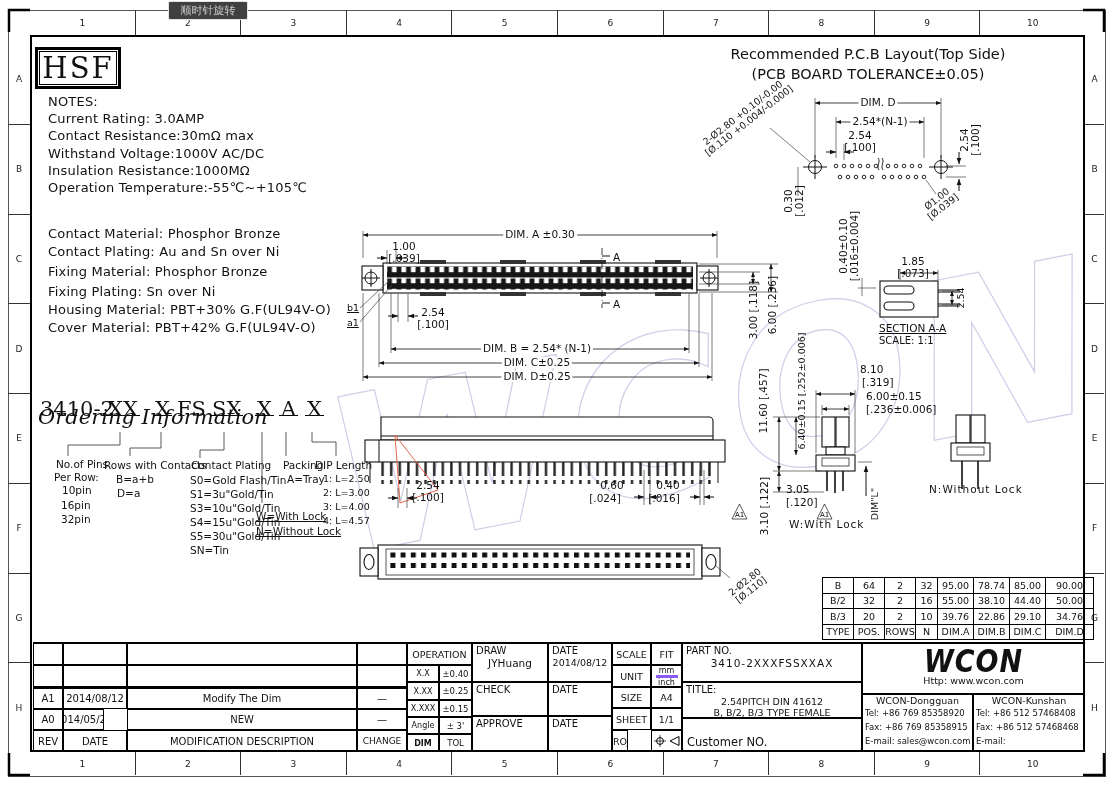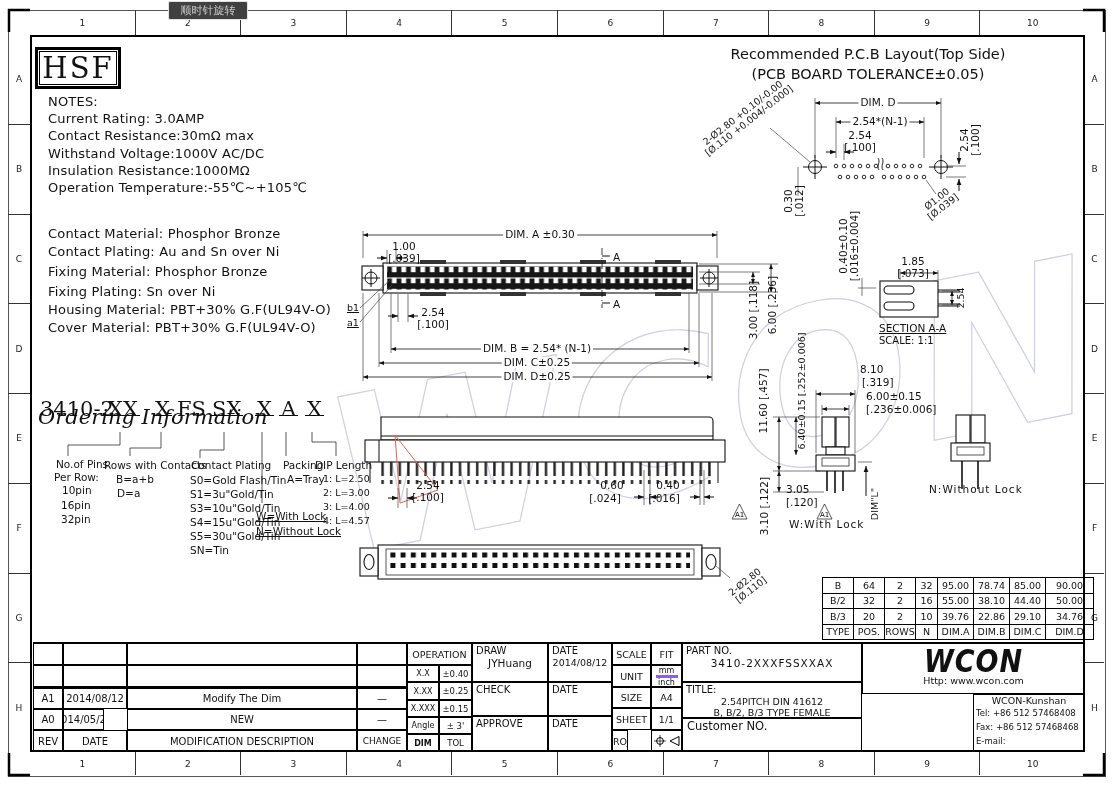--- a/index.html
+++ b/index.html
@@ -375,21 +375,21 @@
   <div class="lb txt13" style="left:48px;top:130px">Contact Resistance:30mΩ max</div>
   <div class="lb txt13" style="left:48px;top:148px">Withstand Voltage:1000V AC/DC</div>
   <div class="lb txt13" style="left:48px;top:165px">Insulation Resistance:1000MΩ</div>
   <div class="lb txt13" style="left:48px;top:182px">Operation Temperature:-55℃~+105℃</div>
 
   <div class="lb txt13" style="left:48px;top:228px">Contact Material: Phosphor Bronze</div>
   <div class="lb txt13" style="left:48px;top:246px">Contact Plating: Au and Sn over Ni</div>
   <div class="lb txt13" style="left:48px;top:266px">Fixing Material: Phosphor Bronze</div>
   <div class="lb txt13" style="left:48px;top:286px">Fixing Plating: Sn over Ni</div>
   <div class="lb txt13" style="left:48px;top:304px">Housing Material: PBT+30% G.F(UL94V-O)</div>
-  <div class="lb txt13" style="left:48px;top:322px">Cover Material: PBT+30% G.F(UL94V-O)</div>
+  <div class="lb txt13" style="left:48px;top:322px">Cover Material: PBT+42% G.F(UL94V-O)</div>
 
   <div class="lb ordtitle" style="left:38px;top:375px">Ordering Information</div>
   <div class="lb code" style="left:40px;top:403px">3410-2</div>
   <div class="lb code uv" style="left:106px;top:403px">XX</div>
   <div class="lb code uv" style="left:153px;top:403px">X</div>
   <div class="lb code" style="left:177px;top:403px">FS</div>
   <div class="lb code uv" style="left:210px;top:403px">SX</div>
   <div class="lb code uv" style="left:255px;top:403px">X</div>
   <div class="lb code uv" style="left:279px;top:403px">A</div>
   <div class="lb code uv" style="left:305px;top:403px">X</div>
@@ -617,26 +617,32 @@
   <div class="cell" style="left:682px;top:643px;width:180px;height:39px">
     <div class="tl">PART NO.</div>
     <div style="text-align:center;font-size:10.5px;letter-spacing:1px">3410-2XXXFSSXXAX</div>
   </div>
   <div class="cell" style="left:682px;top:682px;width:180px;height:36px">
     <div class="tl" style="font-size:10px">TITLE:</div>
     <div style="text-align:center;font-size:9.5px;line-height:11px">2.54PITCH DIN 41612</div>
     <div style="text-align:center;font-size:9.5px;line-height:11px">B, B/2, B/3 TYPE FEMALE</div>
   </div>
   <div class="cell" style="left:682px;top:718px;width:180px;height:34px">
-    <div style="padding:0 4px;font-size:11.5px">Customer NO.</div>
+    <div style="padding:16px 4px;font-size:11.5px">Customer NO.</div>
   </div>
 
   <div class="cell" style="left:862px;top:643px;width:223px;height:51px">
     <div style="text-align:center;margin-top:2px" class="wlogo">WCON</div>
     <div style="text-align:center;font-size:9.5px;margin-top:-2px">Http: www.wcon.com</div>
+  </div>
+  <div class="cell" style="left:862px;top:694px;width:111px;height:58px">
+    <div style="text-align:center;font-size:9.5px">WCON-Dongguan</div>
+    <div style="font-size:8.5px;padding-left:2px;line-height:14px">Tel: +86 769 85358920</div>
+    <div style="font-size:8.5px;padding-left:2px;line-height:14px">Fax: +86 769 85358915</div>
+    <div style="font-size:8.5px;padding-left:2px;line-height:14px">E-mail: sales@wcon.com</div>
   </div>
   <div class="cell" style="left:973px;top:694px;width:112px;height:58px">
     <div style="text-align:center;font-size:9.5px">WCON-Kunshan</div>
     <div style="font-size:8.5px;padding-left:2px;line-height:14px">Tel: +86 512 57468408</div>
     <div style="font-size:8.5px;padding-left:2px;line-height:14px">Fax: +86 512 57468468</div>
     <div style="font-size:8.5px;padding-left:2px;line-height:14px">E-mail: salesks@wcon.com</div>
   </div>
 
   <div class="abs" style="left:33px;top:642px;width:1052px;height:0;border-top:2px solid #000"></div>
 

